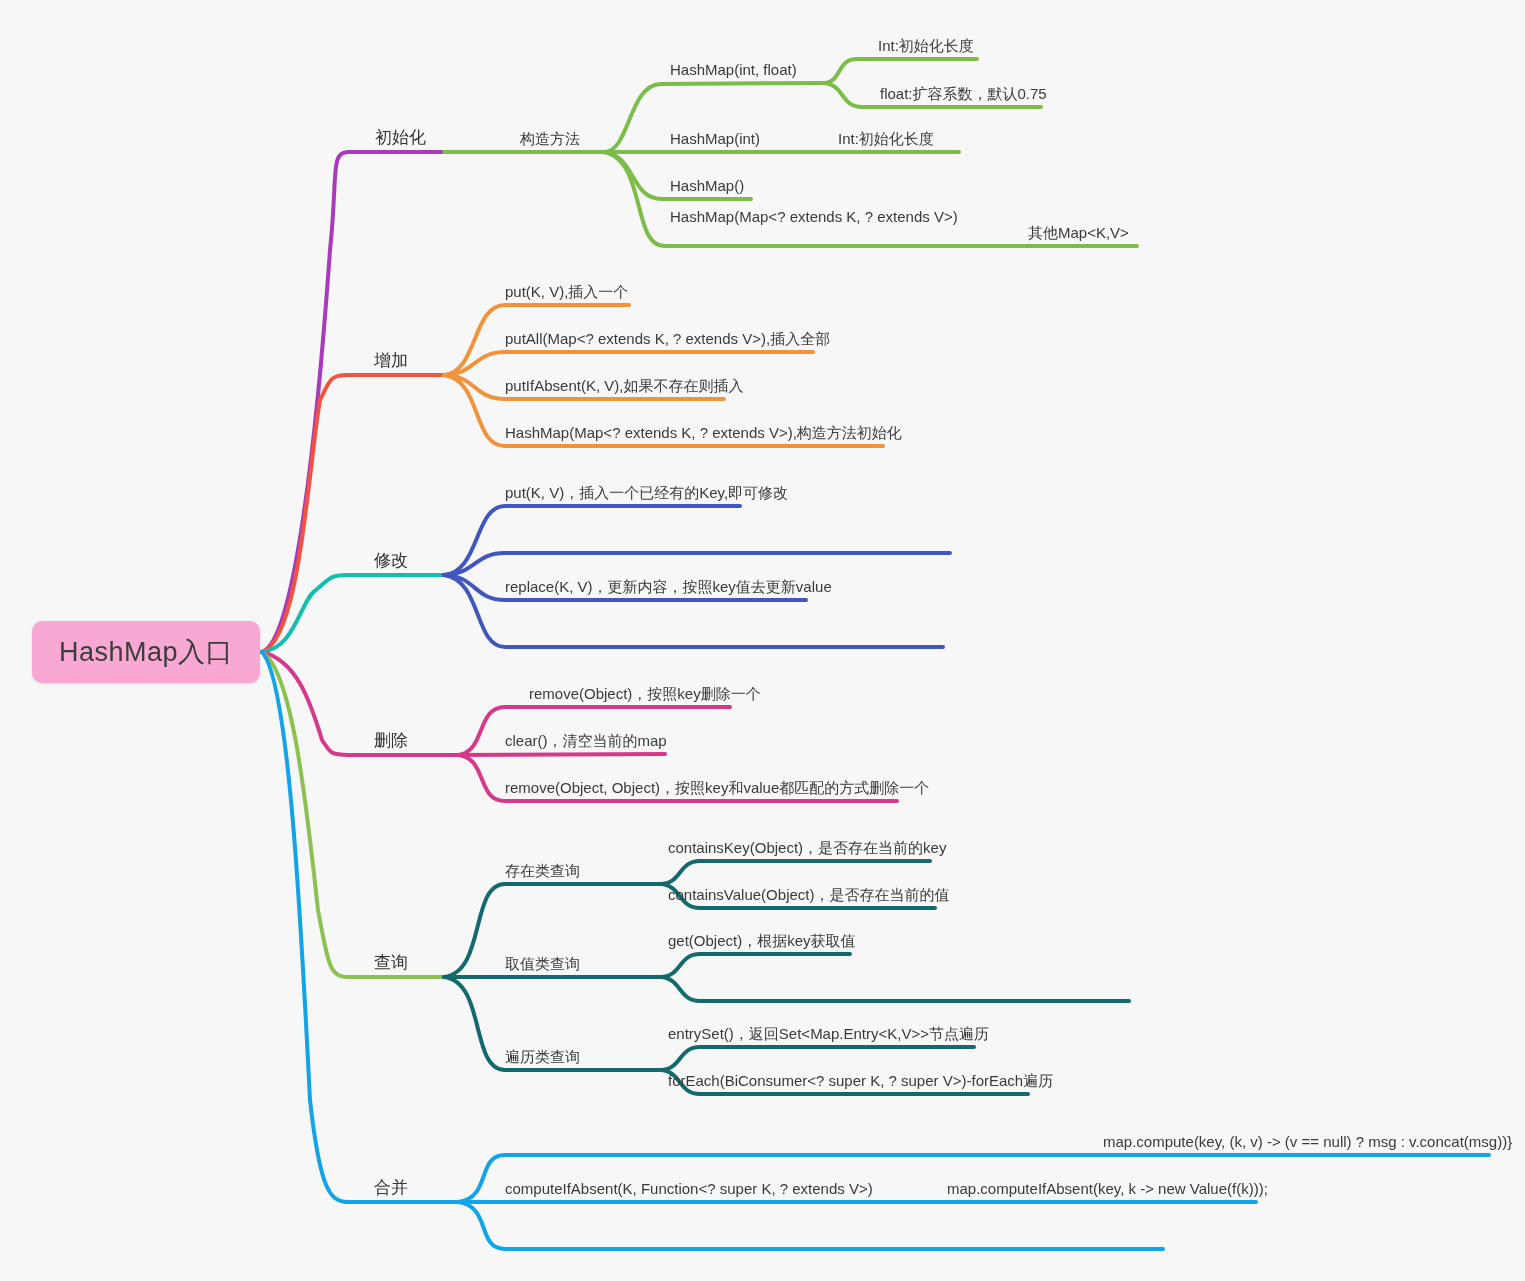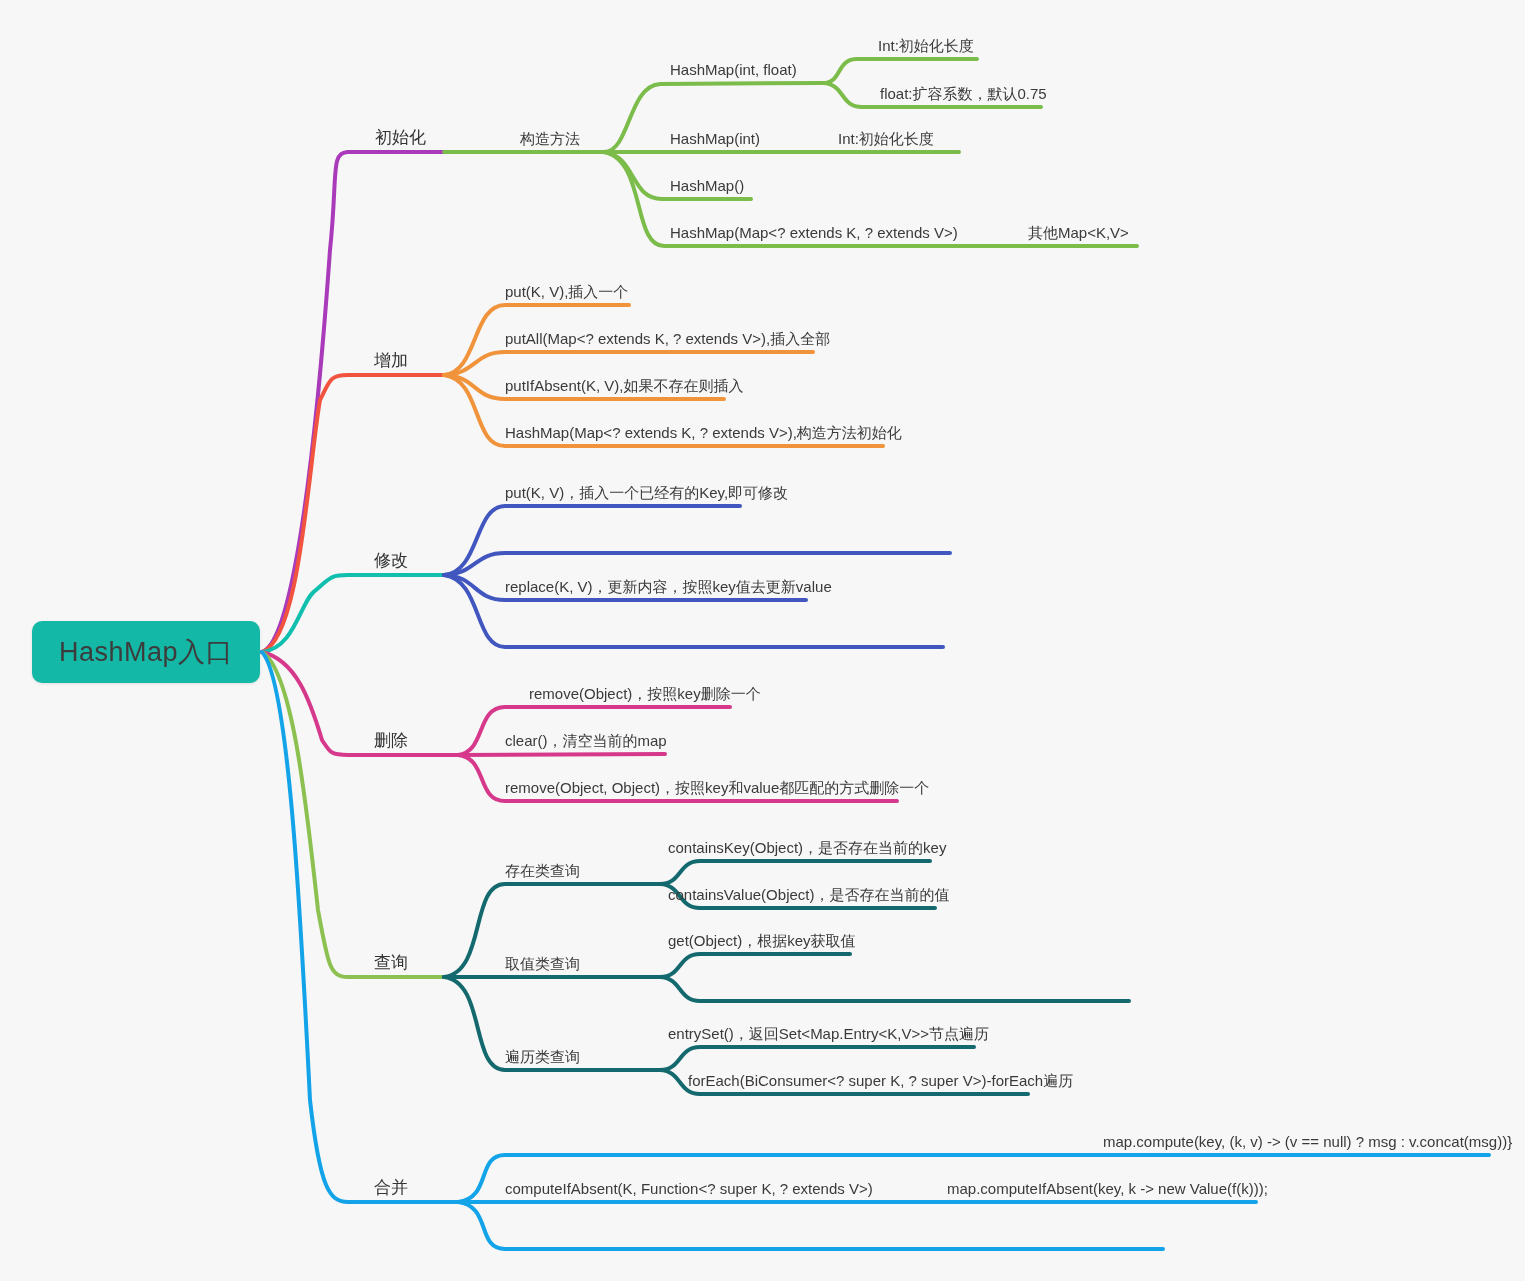--- a/index.html
+++ b/index.html
@@ -30,21 +30,21 @@
     color: #3a3a3a;
     font-size: 15px;
     line-height: 1.2;
     transform: translateY(-100%);
   }
   .node.lvl1 { font-size: 17px; color: #333; }
   .node.lvl2 { font-size: 15px; color: #3a3a3a; }
   .node.lvl3 { font-size: 15px; color: #3a3a3a; }
   .root-node {
     position: absolute;
-    background: #14b8a6;
+    background: #f9a8d4;
     border-radius: 10px;
     box-shadow: 0 1px 3px rgba(0,0,0,0.10);
     color: #3c3c3c;
     font-size: 27px;
     display: flex;
     align-items: center;
     justify-content: center;
     letter-spacing: 0.5px;
   }
 </style>
@@ -118,21 +118,21 @@
   </div>
 
   <div class="node lvl1" style="left:375px; top:148px;">初始化</div>
   <div class="node lvl2" style="left:520px; top:148px;">构造方法</div>
   <div class="node lvl3" style="left:670px; top:79px;">HashMap(int, float)</div>
   <div class="node lvl3" style="left:878px; top:55px;">Int:初始化长度</div>
   <div class="node lvl3" style="left:880px; top:103px;">float:扩容系数，默认0.75</div>
   <div class="node lvl3" style="left:670px; top:148px;">HashMap(int)</div>
   <div class="node lvl3" style="left:838px; top:148px;">Int:初始化长度</div>
   <div class="node lvl3" style="left:670px; top:195px;">HashMap()</div>
-  <div class="node lvl3" style="left:670px; top:242px;">HashMap(Map&lt;? extends K, ? extends V&gt;)</div>
+  <div class="node lvl3" style="left:670px; top:226px;">HashMap(Map&lt;? extends K, ? extends V&gt;)</div>
   <div class="node lvl3" style="left:1028px; top:242px;">其他Map&lt;K,V&gt;</div>
 
   <div class="node lvl1" style="left:374px; top:371px;">增加</div>
   <div class="node lvl2" style="left:505px; top:301px;">put(K, V),插入一个</div>
   <div class="node lvl2" style="left:505px; top:348px;">putAll(Map&lt;? extends K, ? extends V&gt;),插入全部</div>
   <div class="node lvl2" style="left:505px; top:395px;">putIfAbsent(K, V),如果不存在则插入</div>
   <div class="node lvl2" style="left:505px; top:442px;">HashMap(Map&lt;? extends K, ? extends V&gt;),构造方法初始化</div>
 
   <div class="node lvl1" style="left:374px; top:571px;">修改</div>
   <div class="node lvl2" style="left:505px; top:502px;">put(K, V)，插入一个已经有的Key,即可修改</div>
@@ -144,20 +144,20 @@
   <div class="node lvl2" style="left:505px; top:797px;">remove(Object, Object)，按照key和value都匹配的方式删除一个</div>
 
   <div class="node lvl1" style="left:374px; top:973px;">查询</div>
   <div class="node lvl2" style="left:505px; top:880px;">存在类查询</div>
   <div class="node lvl3" style="left:668px; top:857px;">containsKey(Object)，是否存在当前的key</div>
   <div class="node lvl3" style="left:668px; top:904px;">containsValue(Object)，是否存在当前的值</div>
   <div class="node lvl2" style="left:505px; top:973px;">取值类查询</div>
   <div class="node lvl3" style="left:668px; top:950px;">get(Object)，根据key获取值</div>
   <div class="node lvl2" style="left:505px; top:1066px;">遍历类查询</div>
   <div class="node lvl3" style="left:668px; top:1043px;">entrySet()，返回Set&lt;Map.Entry&lt;K,V&gt;&gt;节点遍历</div>
-  <div class="node lvl3" style="left:668px; top:1090px;margin-left:20px;">forEach(BiConsumer&lt;? super K, ? super V&gt;)-forEach遍历</div>
+  <div class="node lvl3" style="left:668px; top:1090px;">forEach(BiConsumer&lt;? super K, ? super V&gt;)-forEach遍历</div>
 
   <div class="node lvl1" style="left:374px; top:1198px;">合并</div>
   <div class="node lvl3" style="left:1103px; top:1151px;">map.compute(key, (k, v) -&gt; (v == null) ? msg : v.concat(msg))}</div>
   <div class="node lvl2" style="left:505px; top:1198px;">computeIfAbsent(K, Function&lt;? super K, ? extends V&gt;)</div>
   <div class="node lvl3" style="left:947px; top:1198px;">map.computeIfAbsent(key, k -&gt; new Value(f(k)));</div>
 
 </div>
 
 </body></html>

